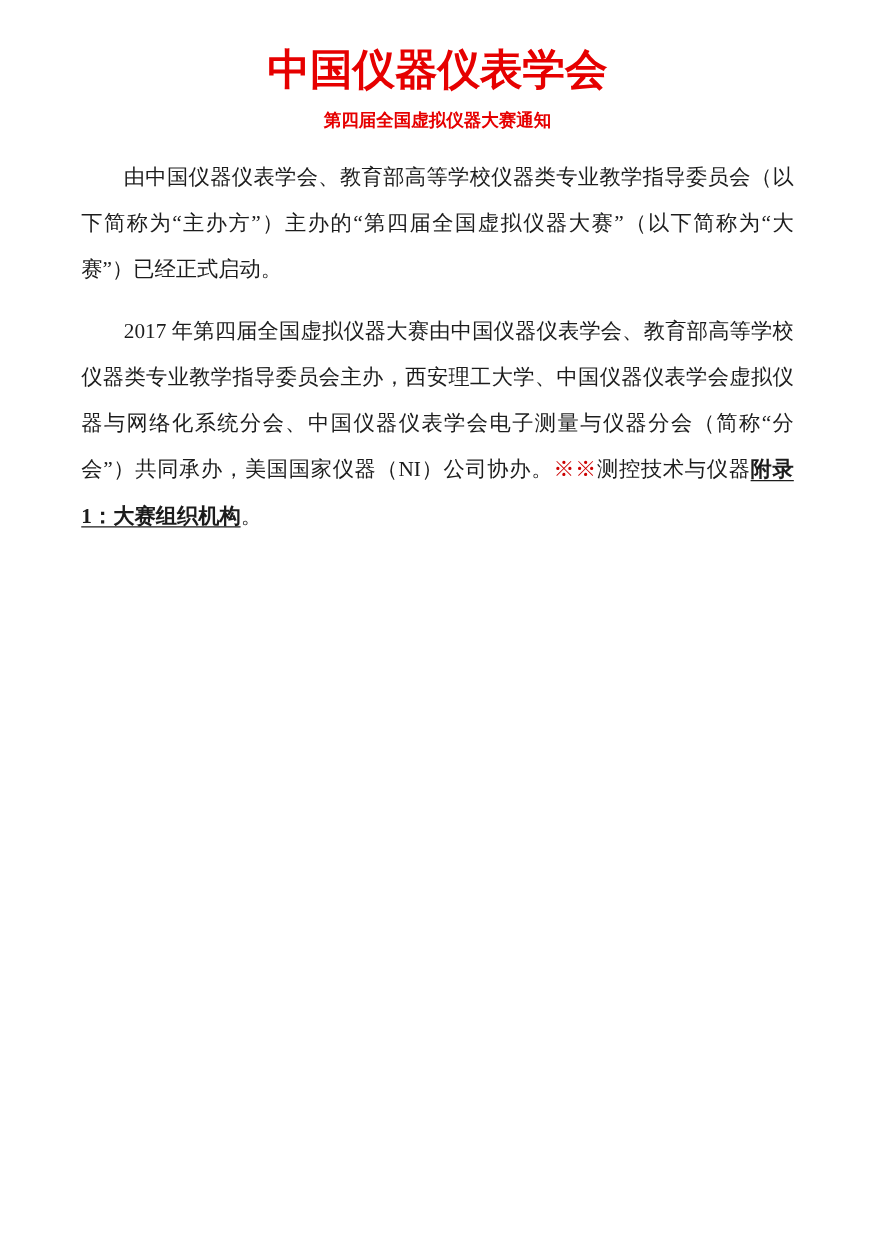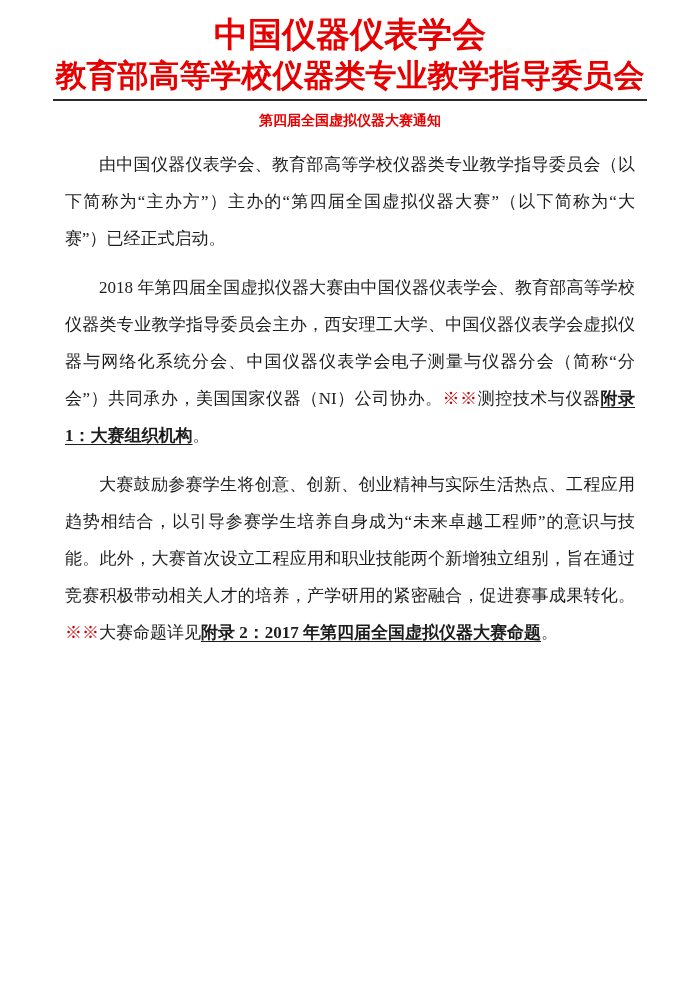--- a/index.html
+++ b/index.html
@@ -6,21 +6,21 @@
     --title-red:#e60000;
     --marker-red:#cc0000;
     --body-black:#1c1c1c;
     --rule-black:#2b2b2b;
   }
   html,body{margin:0;padding:0;}
   body{
     width:700px;height:990px;background:#ffffff;overflow:hidden;
     font-family:"Liberation Serif","DejaVu Serif",serif;
   }
-  .page{width:700px;height:990px;box-sizing:border-box;padding-top:14px;}
+  .page{width:700px;height:990px;box-sizing:border-box;padding-top:36px;}
   .header{width:594px;margin:0 auto;text-align:center;}
   .title1{
     font-size:34px;font-weight:bold;color:var(--title-red);
     line-height:42px;white-space:nowrap;
   }
   .title2{
     font-size:31px;font-weight:bold;color:var(--title-red);
     line-height:40px;white-space:nowrap;
     padding-bottom:3px;border-bottom:2px solid var(--rule-black);
   }
@@ -37,29 +37,27 @@
   .marker{color:var(--marker-red);}
   .ref{font-weight:bold;text-decoration:underline;text-underline-offset:3px;}
 </style>
 </head>
 <body>
 
 <div class="page">
 
   <div class="header">
     <div class="title1">中国仪器仪表学会</div>
-    <div class="title2">教育部高等学校仪器类专业教学指导委员会</div>
     <div class="subtitle">第四届全国虚拟仪器大赛通知</div>
   </div>
 
   <div class="content">
 
     <p><span>由中国仪器仪表学会、教育部高等学校仪器类专业教学指导委员会（以下简称为“主办方”）主办的“第四届全国虚拟仪器大赛”（以下简称为“大赛”）已经正式启动。</span></p>
 
-    <p><span>2018 年第四届全国虚拟仪器大赛由中国仪器仪表学会、教育部高等学校仪器类专业教学指导委员会主办，西安理工大学、中国仪器仪表学会虚拟仪器与网络化系统分会、中国仪器仪表学会电子测量与仪器分会（简称“分会”）共同承办，美国国家仪器（NI）公司协办。</span><span class="marker">※※</span><span>测控技术与仪器</span><span class="ref">附录 1：大赛组织机构</span><span>。</span></p>
+    <p><span>2017 年第四届全国虚拟仪器大赛由中国仪器仪表学会、教育部高等学校仪器类专业教学指导委员会主办，西安理工大学、中国仪器仪表学会虚拟仪器与网络化系统分会、中国仪器仪表学会电子测量与仪器分会（简称“分会”）共同承办，美国国家仪器（NI）公司协办。</span><span class="marker">※※</span><span>测控技术与仪器</span><span class="ref">附录 1：大赛组织机构</span><span>。</span></p>
 
 
-    <p><span>大赛鼓励参赛学生将创意、创新、创业精神与实际生活热点、工程应用趋势相结合，以引导参赛学生培养自身成为“未来卓越工程师”的意识与技能。此外，大赛首次设立工程应用和职业技能两个新增独立组别，旨在通过竞赛积极带动相关人才的培养，产学研用的紧密融合，促进赛事成果转化。</span><span class="marker">※※</span><span>大赛命题详见</span><span class="ref">附录 2：2017 年第四届全国虚拟仪器大赛命题</span><span>。</span></p>
 
 
   </div>
 
 </div>
 
 </body></html>

